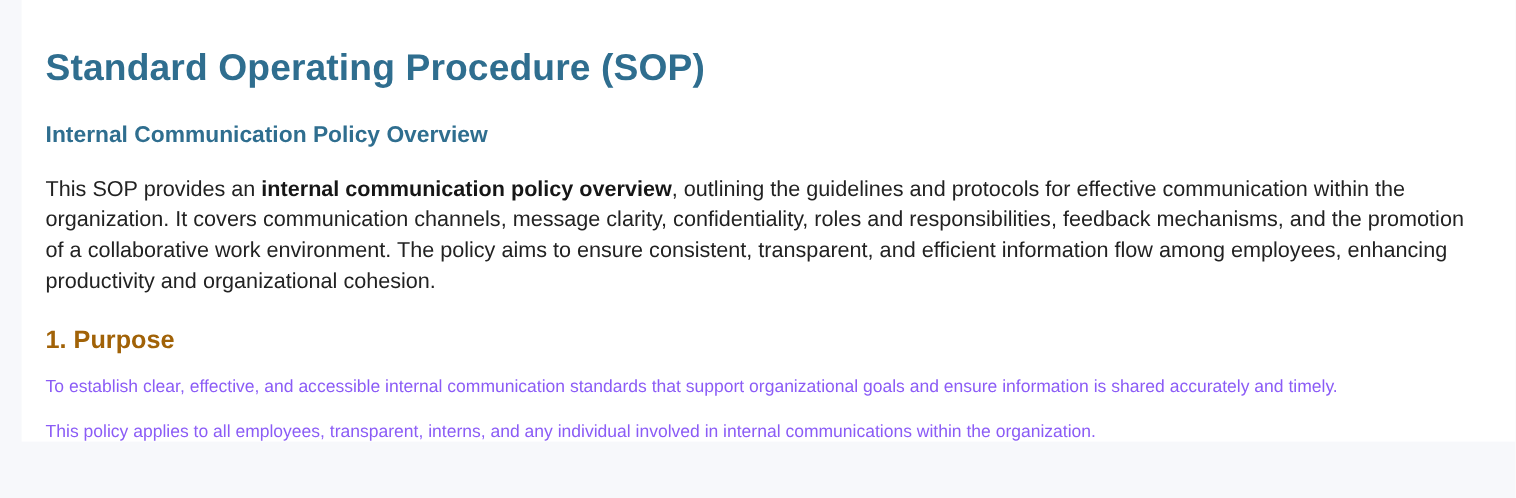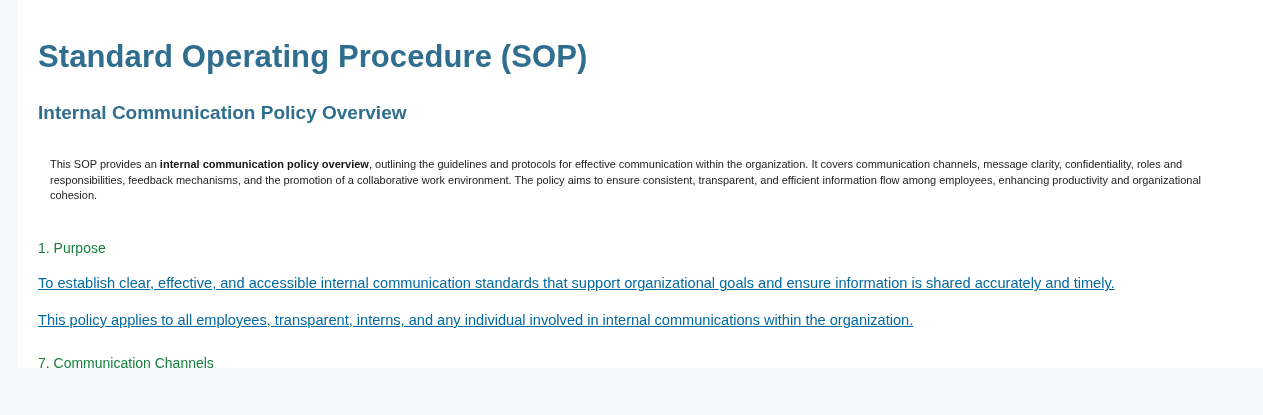--- a/index.html
+++ b/index.html
@@ -43,46 +43,45 @@
   .doc-subtitle {
     color: #2f6e8f;
     font-size: 19px;
     font-weight: bold;
     line-height: 1.25;
     margin: 0;
     padding-top: 26px;
   }
   .intro-paragraph {
     color: #222222;
-    font-size: 11px;
+    font-size: 18px;
     line-height: 1.42;
-    margin: 12px;
+    margin: 0;
     padding-top: 20px;
     max-width: 1190px;
   }
   .intro-paragraph b {
     font-weight: bold;
     color: #161616;
   }
   .section-heading {
-    color: #15803d;
-    font-size: 14px;
-    font-weight: normal;
+    color: #a16207;
+    font-size: 21px;
+    font-weight: bold;
     line-height: 1.25;
     margin: 0;
     padding-top: 24px;
   }
   .section-paragraph {
-    color: #0369a1;
+    color: #8b5cf6;
     font-size: 14.6px;
     line-height: 1.42;
     margin: 0;
     padding-top: 16px;
     max-width: 1190px;
-    text-decoration: underline;
   }
 </style>
 </head>
 <body>
 
 <div class="page">
   <div class="doc-card">
 
     <h1 class="doc-title">Standard Operating Procedure (SOP)</h1>
 

